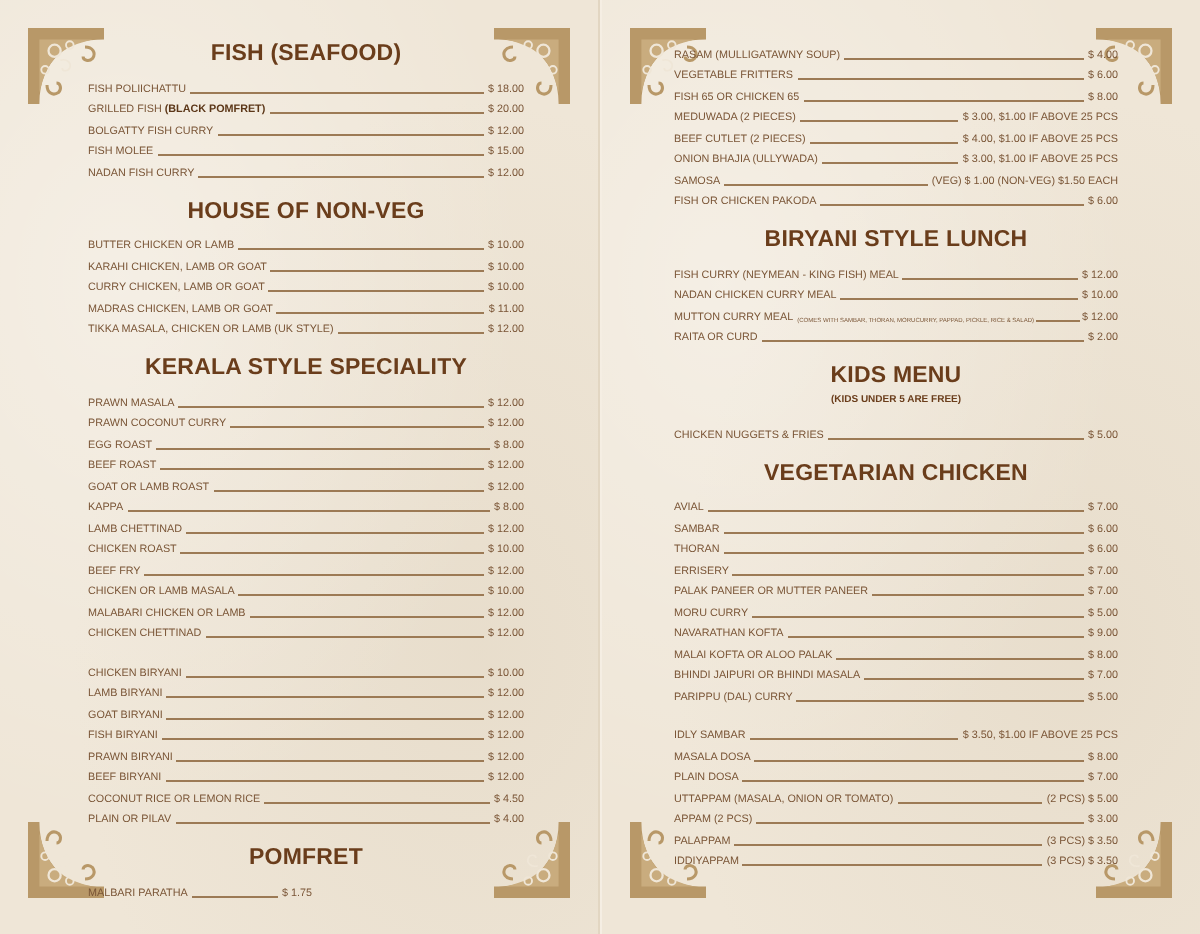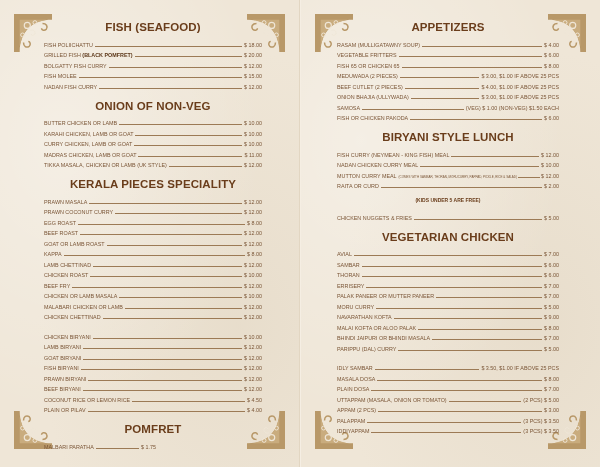--- a/index.html
+++ b/index.html
@@ -154,21 +154,21 @@
             <span class="price">$ 15.00</span>
           </div>
         <div class="row">
             <span class="name">NADAN FISH CURRY</span>
             <span class="leader"></span>
             <span class="price">$ 12.00</span>
           </div>
       </div>
 
       <div class="section">
-        <div class="section-title">ONION OF NON-VEG</div>
+        <div class="section-title">HOUSE OF NON-VEG</div>
         <div class="row">
             <span class="name">BUTTER CHICKEN OR LAMB</span>
             <span class="leader"></span>
             <span class="price">$ 10.00</span>
           </div>
         <div class="row">
             <span class="name">KARAHI CHICKEN, LAMB OR GOAT</span>
             <span class="leader"></span>
             <span class="price">$ 10.00</span>
           </div>
@@ -183,21 +183,21 @@
             <span class="price">$ 11.00</span>
           </div>
         <div class="row">
             <span class="name">TIKKA MASALA, CHICKEN OR LAMB (UK STYLE)</span>
             <span class="leader"></span>
             <span class="price">$ 12.00</span>
           </div>
       </div>
 
       <div class="section">
-        <div class="section-title">KERALA PIECES SPECIALITY</div>
+        <div class="section-title">KERALA STYLE SPECIALITY</div>
         <div class="row">
             <span class="name">PRAWN MASALA</span>
             <span class="leader"></span>
             <span class="price">$ 12.00</span>
           </div>
         <div class="row">
             <span class="name">PRAWN COCONUT CURRY</span>
             <span class="leader"></span>
             <span class="price">$ 12.00</span>
           </div>
@@ -334,21 +334,20 @@
       </div>
     <div class="corner br">
         <svg>
           <use href="#ornament"></use>
         </svg>
       </div>
 
     <div class="col">
 
       <div class="section">
-        <div class="section-title">APPETIZERS</div>
         <div class="row">
             <span class="name">RASAM (MULLIGATAWNY SOUP)</span>
             <span class="leader"></span>
             <span class="price">$ 4.00</span>
           </div>
         <div class="row">
             <span class="name">VEGETABLE FRITTERS</span>
             <span class="leader"></span>
             <span class="price">$ 6.00</span>
           </div>
@@ -403,20 +402,21 @@
             <span class="price">$ 12.00</span>
           </div>
         <div class="row">
             <span class="name">RAITA OR CURD</span>
             <span class="leader"></span>
             <span class="price">$ 2.00</span>
           </div>
       </div>
 
       <div class="section">
+        <div class="section-title">KIDS MENU</div>
         <div class="section-sub">(KIDS UNDER 5 ARE FREE)</div>
         <div class="row">
             <span class="name">CHICKEN NUGGETS &amp; FRIES</span>
             <span class="leader"></span>
             <span class="price">$ 5.00</span>
           </div>
       </div>
 
       <div class="section">
         <div class="section-title">VEGETARIAN CHICKEN</div>

